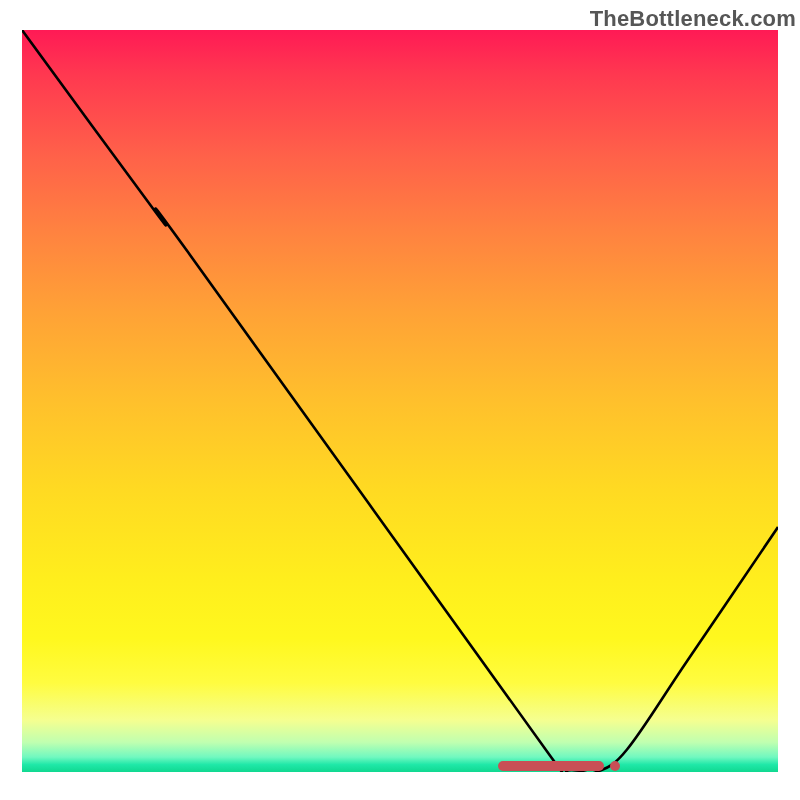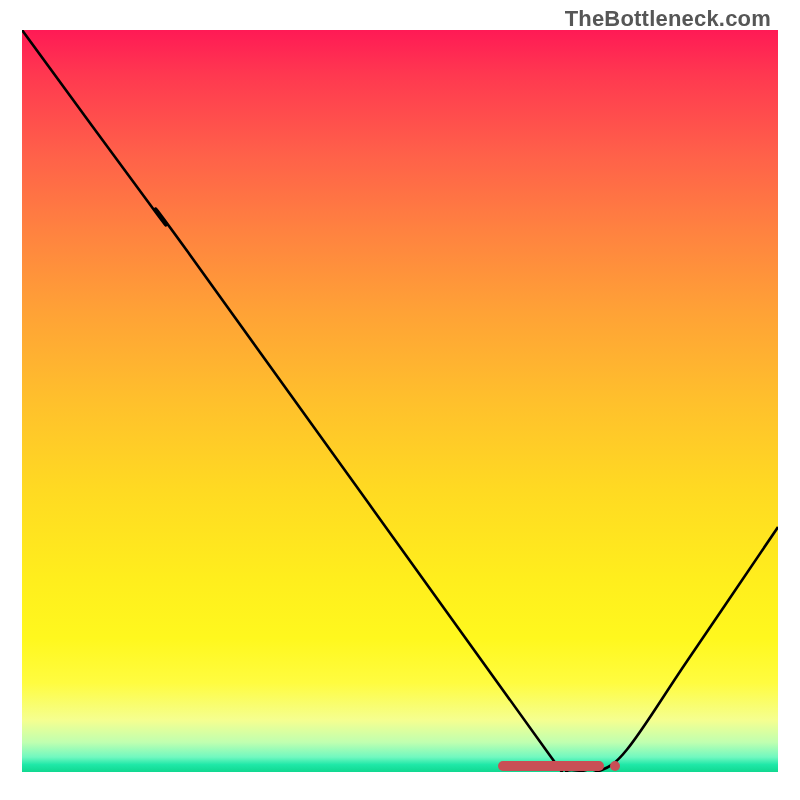--- a/index.html
+++ b/index.html
@@ -7,21 +7,21 @@
     width: 800px;
     height: 800px;
     background: #ffffff;
     font-family: Arial, sans-serif;
     position: relative;
     overflow: hidden;
   }
   .watermark {
     position: absolute;
     top: 6px;
-    right: 29px;
+    right: 4px;
     font-size: 22px;
     font-weight: bold;
     color: #565656;
     letter-spacing: 0.2px;
     z-index: 10;
   }
   .chart-area {
     position: absolute;
     top: 30px;
     left: 22px;

